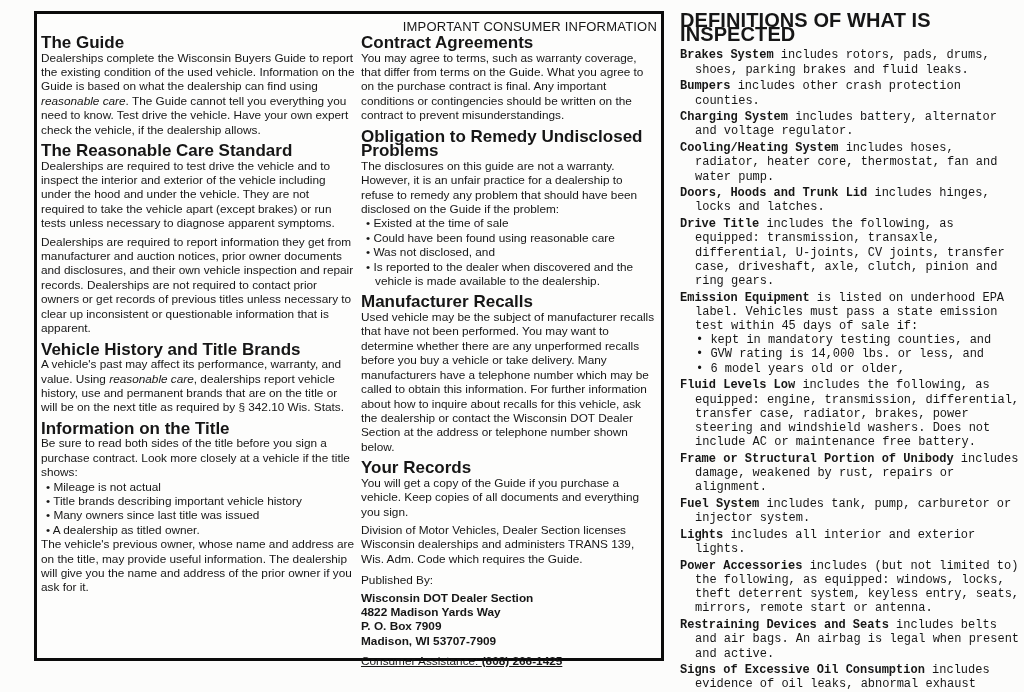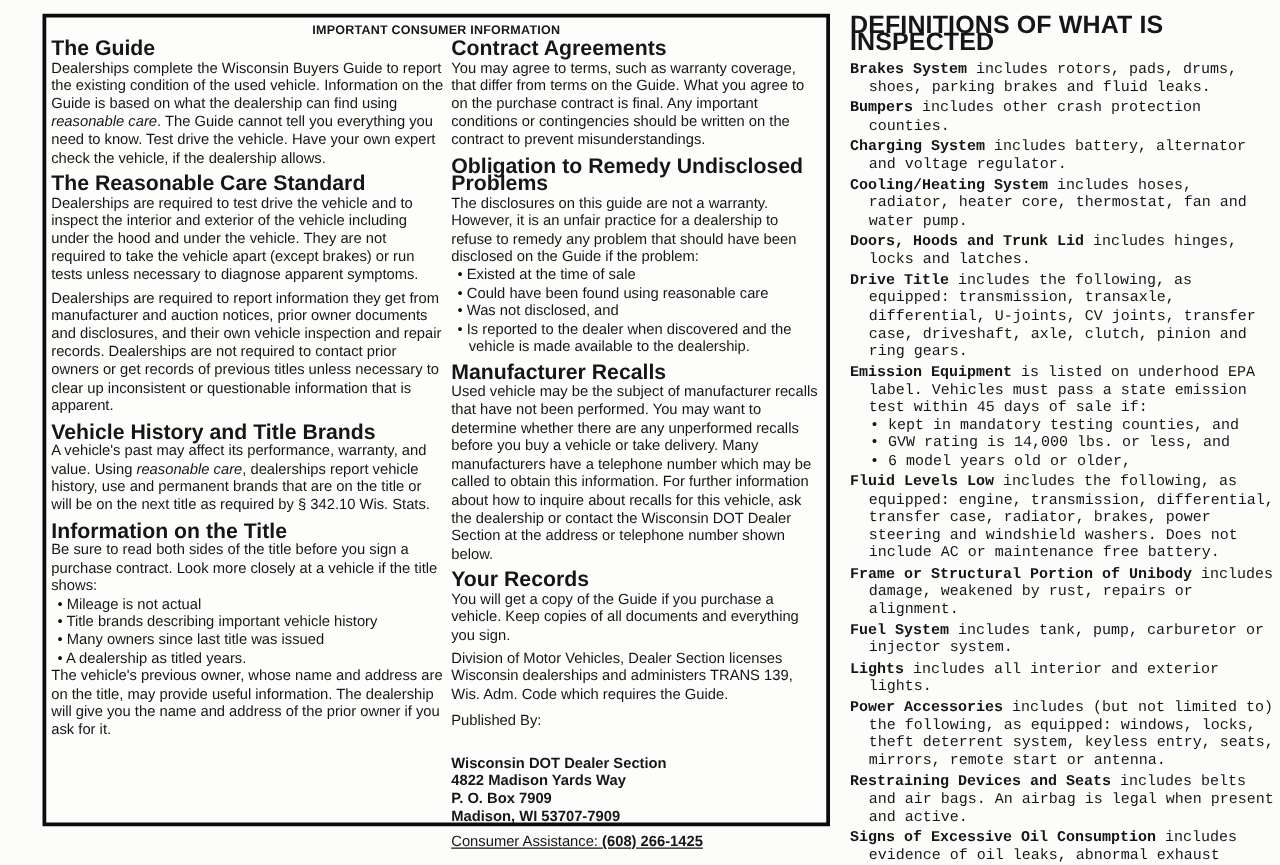--- a/index.html
+++ b/index.html
@@ -13,23 +13,23 @@
   }
   .info-box {
     position: absolute;
     left: 34px; top: 11px;
     width: 630px; height: 650px;
     border: 3px solid #0b0b0b;
     background: #fdfdfc;
     padding: 3px 4px 2px 4px;
   }
   .box-title {
-    text-align: center;
-    font-weight: bold;
-    font-size: 10px;
+    text-align: right;
+    font-weight: normal;
+    font-size: 13px;
     letter-spacing: 0.2px;
     margin-top: 2px;
     margin-bottom: 2px;
   }
   .columns { display: flex; }
   .col-left  { width: 314px; margin-right: 6px; }
   .col-mid   { width: 296px; }
   .col-left, .col-mid {
     font-size: 11.8px;
     line-height: 14.4px;
@@ -43,21 +43,21 @@
   .sec:first-child h3.sec-heading { margin-top: 0; }
   p.para { margin: 0; }
   p.para-gap { margin-top: 4px; }
   .bullet {
     padding-left: 14px;
     text-indent: -9px;
   }
   .bullet::before { content: "• "; }
   
   .pub-label { margin-top: 7px; }
-  .pub-lines { margin-top: 19px; }
+  .pub-lines { margin-top: 3px; }
   .pub-line { font-weight: bold; }
   .assist { margin-top: 6px; text-decoration: underline; }
   .assist b { font-weight: bold; }
   
   .defs-col {
     position: absolute;
     left: 680px; top: 13px;
     width: 340px;
     font-size: 12px;
     line-height: 14.2px;
@@ -108,21 +108,21 @@
         <h3 class="sec-heading">Information on the Title</h3>
         <p class="para">Be sure to read both sides of the title before you sign a purchase contract. Look more closely at a vehicle if the title shows:</p>
         <div class="bullet-list">
 
             <div class="bullet">Mileage is not actual</div>
 
             <div class="bullet">Title brands describing important vehicle history</div>
 
             <div class="bullet">Many owners since last title was issued</div>
 
-            <div class="bullet">A dealership as titled years.</div>
+            <div class="bullet">A dealership as titled owner.</div>
           </div>
         <p class="para">The vehicle's previous owner, whose name and address are on the title, may provide useful information. The dealership will give you the name and address of the prior owner if you ask for it.</p>
       </div>
     </div>
 
     <div class="col-mid">
       <div class="sec">
         <h3 class="sec-heading">Contract Agreements</h3>
         <p class="para">You may agree to terms, such as warranty coverage, that differ from terms on the Guide. What you agree to on the purchase contract is final. Any important conditions or contingencies should be written on the contract to prevent misunderstandings.</p>
       </div>

